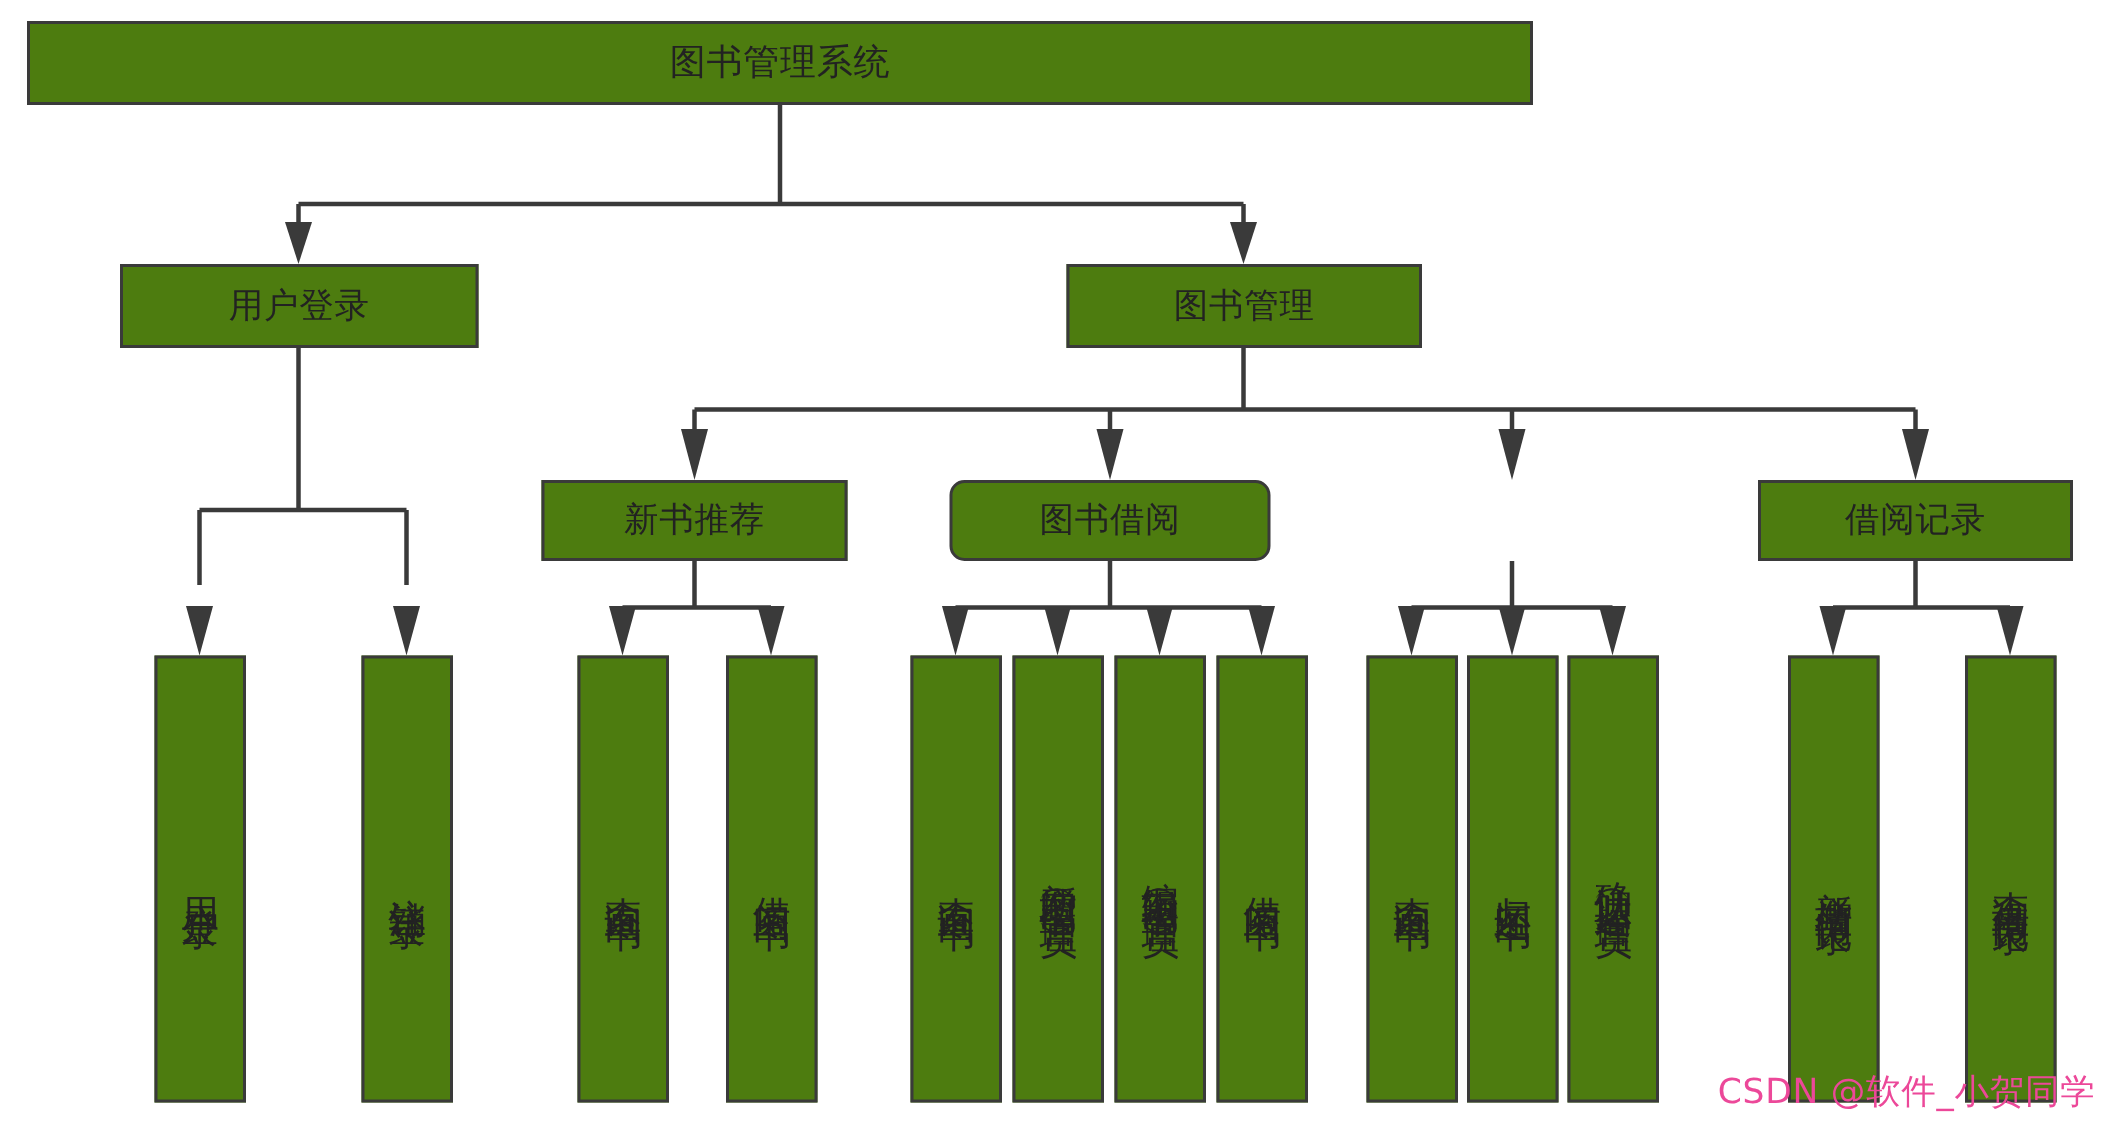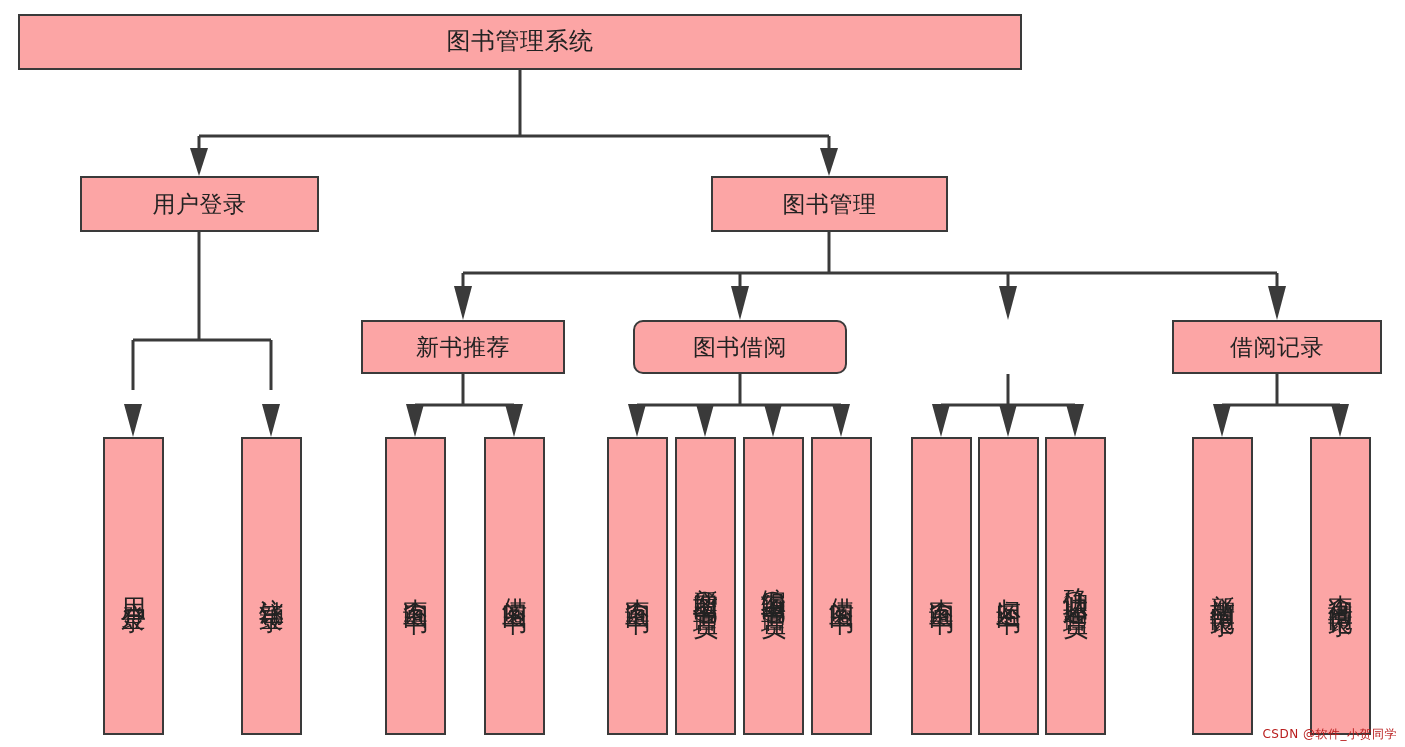--- a/index.html
+++ b/index.html
@@ -14,21 +14,21 @@
   #canvas {
     position: relative;
     width: 1405px;
     height: 747px;
     background: #ffffff;
     overflow: hidden;
   }
   .node {
     position: absolute;
     box-sizing: border-box;
-    background: #fca5a5;
+    background: #4d7c0f;
     border: 2px solid #3a3a3a;
     display: flex;
     align-items: center;
     justify-content: center;
     color: #222222;
   }
   .node .label {
     display: block;
     text-align: center;
     line-height: 1.15;
@@ -69,22 +69,22 @@
     stroke-width: 3;
     fill: none;
   }
   svg#wires polygon {
     fill: #3a3a3a;
   }
   #watermark {
     position: absolute;
     right: 8px;
     bottom: 4px;
-    font-size: 12px;
-    color: #b91c1c;
+    font-size: 23px;
+    color: #ec4899;
     letter-spacing: 0.5px;
     white-space: nowrap;
     font-family: "DejaVu Sans", "Liberation Sans", sans-serif;
   }
 </style>
 </head>
 <body>
 
 <div id="canvas">
 

